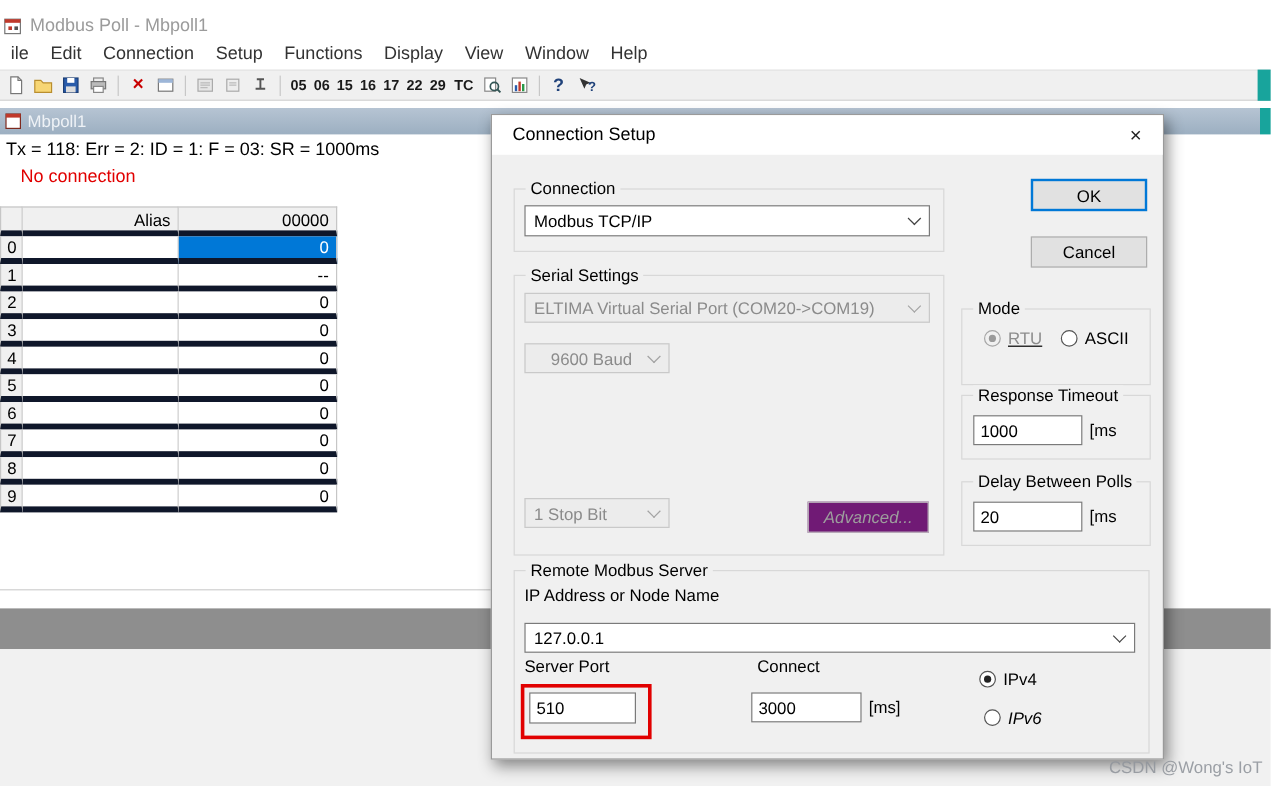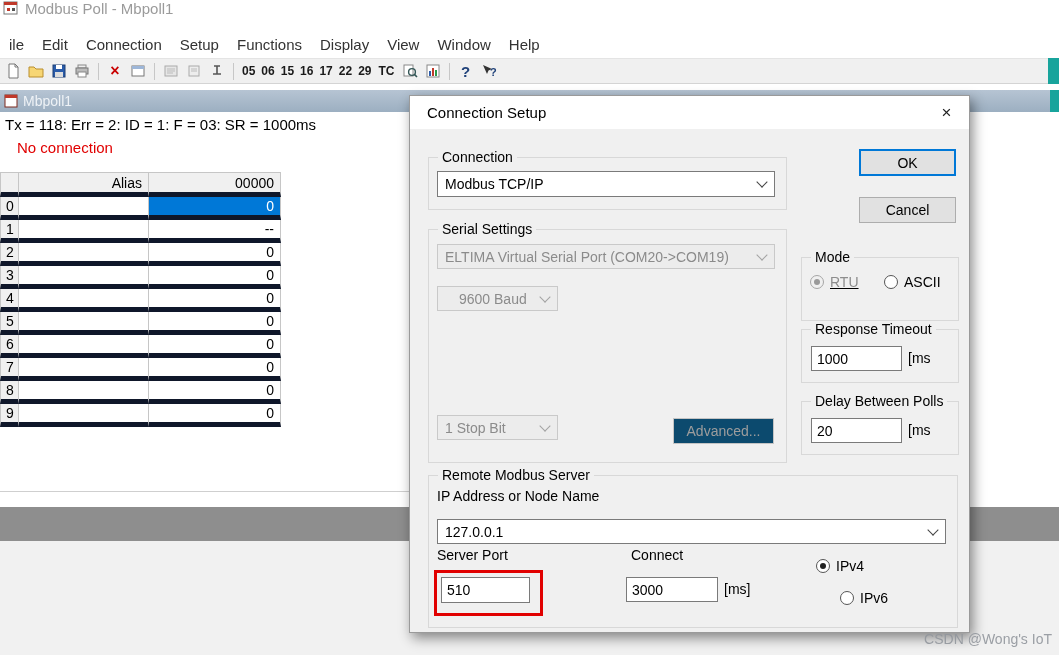--- a/index.html
+++ b/index.html
@@ -1,21 +1,21 @@
 <!DOCTYPE html>
 <html style="--accent: #0078d7; --red: #e10000; --teal: #18a49c;"><head>
 <meta charset="utf-8">
 <style>
   html,body{margin:0;padding:0;}
   body{width:1059px;height:655px;position:relative;overflow:hidden;background:#fff;
        font-family:"Liberation Sans","DejaVu Sans",sans-serif;color:#000;}
   .abs{position:absolute;}
 
   
-  .titlebar{left:0;top:0;width:100%;height:30px;background:#fff;display:flex;align-items:flex-start;padding-left:3px;box-sizing:border-box;}
+  .titlebar{left:0;top:0;width:100%;height:30px;background:#fff;display:flex;align-items:flex-end;padding-left:3px;box-sizing:border-box;}
   .app-title{color:#9b9b9b;font-size:15px;margin-left:6px;}
   .menubar{left:0;top:30px;width:100%;height:28px;background:#fff;display:flex;align-items:center;padding-left:0;box-sizing:border-box;}
   .menu-item{font-size:15px;color:#333;padding:4px 9px;cursor:default;}
   .toolbar{left:0;top:58px;width:100%;height:26px;background:#f0f0f0;border-top:1px solid #e4e4e4;border-bottom:1px solid #d4d4d4;display:flex;align-items:center;gap:1px;padding-left:2px;box-sizing:border-box;}
   .tbtn{width:22px;height:22px;display:flex;align-items:center;justify-content:center;flex:0 0 auto;}
   .tsep{width:1px;height:17px;background:#c7c7c7;margin:0 4px;flex:0 0 auto;}
   .tb-num{font-size:12px;font-weight:bold;color:#1a1a1a;padding:0 3px;}
   .red-x{color:#c90000;font-weight:bold;font-size:16px;line-height:1;}
   .help-q{color:#20427a;font-weight:bold;font-size:15px;}
   .teal1{right:0;top:58px;width:11px;height:26px;background:var(--teal);z-index:3;}
@@ -54,21 +54,21 @@
 
   .combo{position:absolute;background:#fff;border:1px solid #7a7a7a;box-sizing:border-box;display:flex;align-items:center;
          padding:0 24px 0 7px;font-size:14px;white-space:nowrap;overflow:hidden;cursor:default;}
   .carret{position:absolute;right:8px;top:50%;margin-top:-6px;width:7px;height:7px;border-right:1.6px solid #444;border-bottom:1.6px solid #444;transform:rotate(45deg);}
   .combo.disabled{background:#ececec;border-color:#c9c9c9;color:#8b8b8b;}
   .combo.disabled .carret{border-color:#a3a3a3;}
 
   .btn{position:absolute;background:#e1e1e1;border:1px solid #adadad;display:flex;align-items:center;justify-content:center;
        font-size:14px;box-sizing:border-box;cursor:default;}
   .btn.default{border:2px solid var(--accent);}
-  .btn.disabled{color:#9d9d9d;background:#0c4a6e;border-color:#c4c4c4;}
+  .btn.disabled{color:#9d9d9d;background:#701a75;border-color:#c4c4c4;font-style:italic;}
 
   .tinput{position:absolute;background:#fff;border:1px solid #7a7a7a;box-sizing:border-box;font-size:14px;padding:0 5px;
           font-family:"Liberation Sans","DejaVu Sans",sans-serif;outline:none;}
 
   .dlabel{position:absolute;font-size:14px;white-space:nowrap;}
   .radio-row{position:absolute;display:flex;align-items:center;gap:6px;font-size:14px;}
   .radio{width:14px;height:14px;border:1px solid #555;border-radius:50%;background:#fff;box-sizing:border-box;position:relative;display:inline-block;flex:0 0 auto;}
   .radio.checked::after{content:"";position:absolute;left:3px;top:3px;width:6px;height:6px;border-radius:50%;background:#222;}
   .radio.disabled{border-color:#a6a6a6;background:#f0f0f0;}
   .radio.disabled.checked::after{background:#9a9a9a;}
@@ -301,21 +301,21 @@
   </div>
   <div class="combo disabled" style="left:27px;top:319px;width:121px;height:25px;">
     <span>1 Stop Bit</span>
     <span class="carret"></span>
   </div>
   <div class="btn disabled" style="left:263px;top:322px;width:101px;height:26px;">Advanced...</div>
 
   <div class="group" style="left:391px;top:161px;width:156px;height:62px;">
     <span class="glabel">Mode</span>
   </div>
-  <div class="radio-row" style="left:400px;top:178px;text-decoration:underline;">
+  <div class="radio-row" style="left:410px;top:178px;text-decoration:underline;">
     <span class="radio disabled checked"></span>
     <span class="dim">RTU</span>
   </div>
   <div class="radio-row" style="left:474px;top:178px;">
     <span class="radio"></span>
     <span>ASCII</span>
   </div>
 
   <div class="group" style="left:391px;top:233px;width:156px;height:52px;">
     <span class="glabel">Response Timeout</span>
@@ -343,17 +343,17 @@
   <input class="tinput" style="left: 31px; top: 481px; width: 89px; height: 26px;" value="510">
 
   <span class="dlabel" style="left:221px;top:451px;">Connect</span>
   <input class="tinput" style="left: 216px; top: 481px; width: 92px; height: 25px;" value="3000">
   <span class="dlabel" style="left:314px;top:485px;">[ms]</span>
 
   <div class="radio-row" style="left:406px;top:462px;">
     <span class="radio checked"></span>
     <span>IPv4</span>
   </div>
-  <div class="radio-row" style="left:430px;top:494px;">
+  <div class="radio-row" style="left:410px;top:494px;font-style:italic;">
     <span class="radio"></span>
     <span>IPv6</span>
   </div>
 </div>
 
 </body></html>

